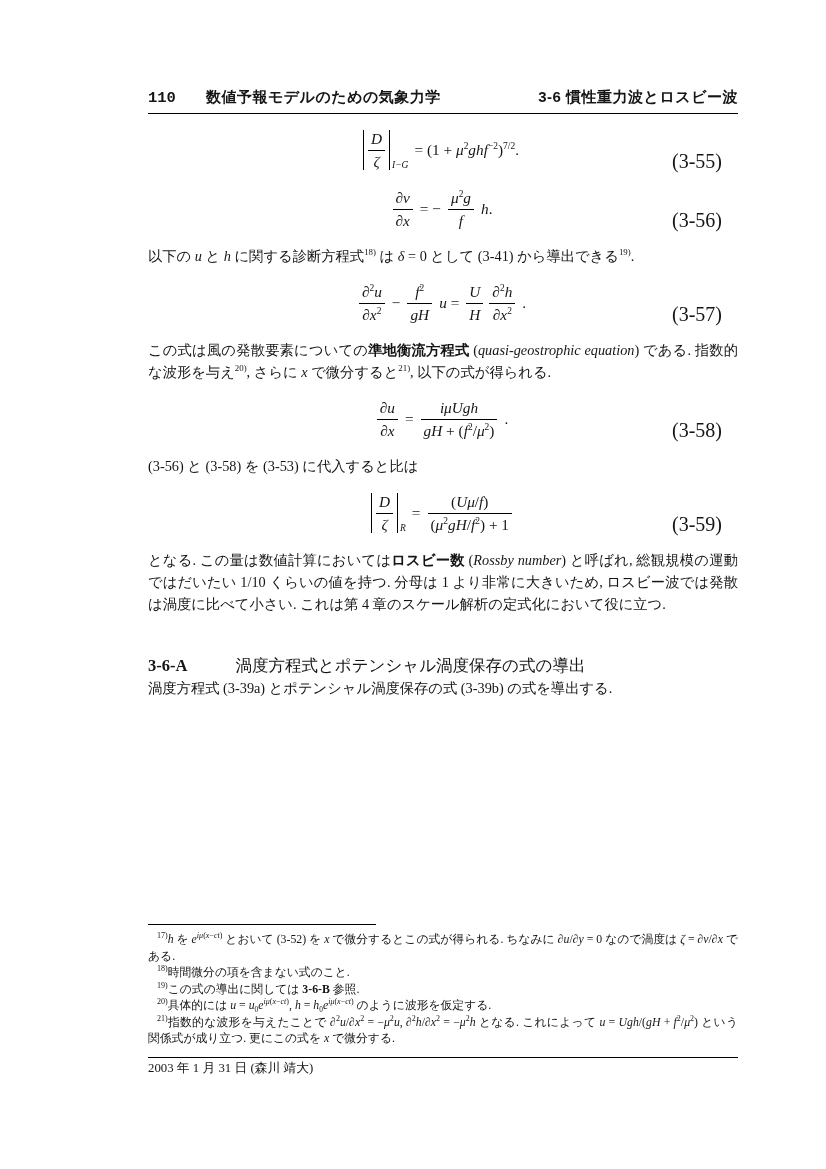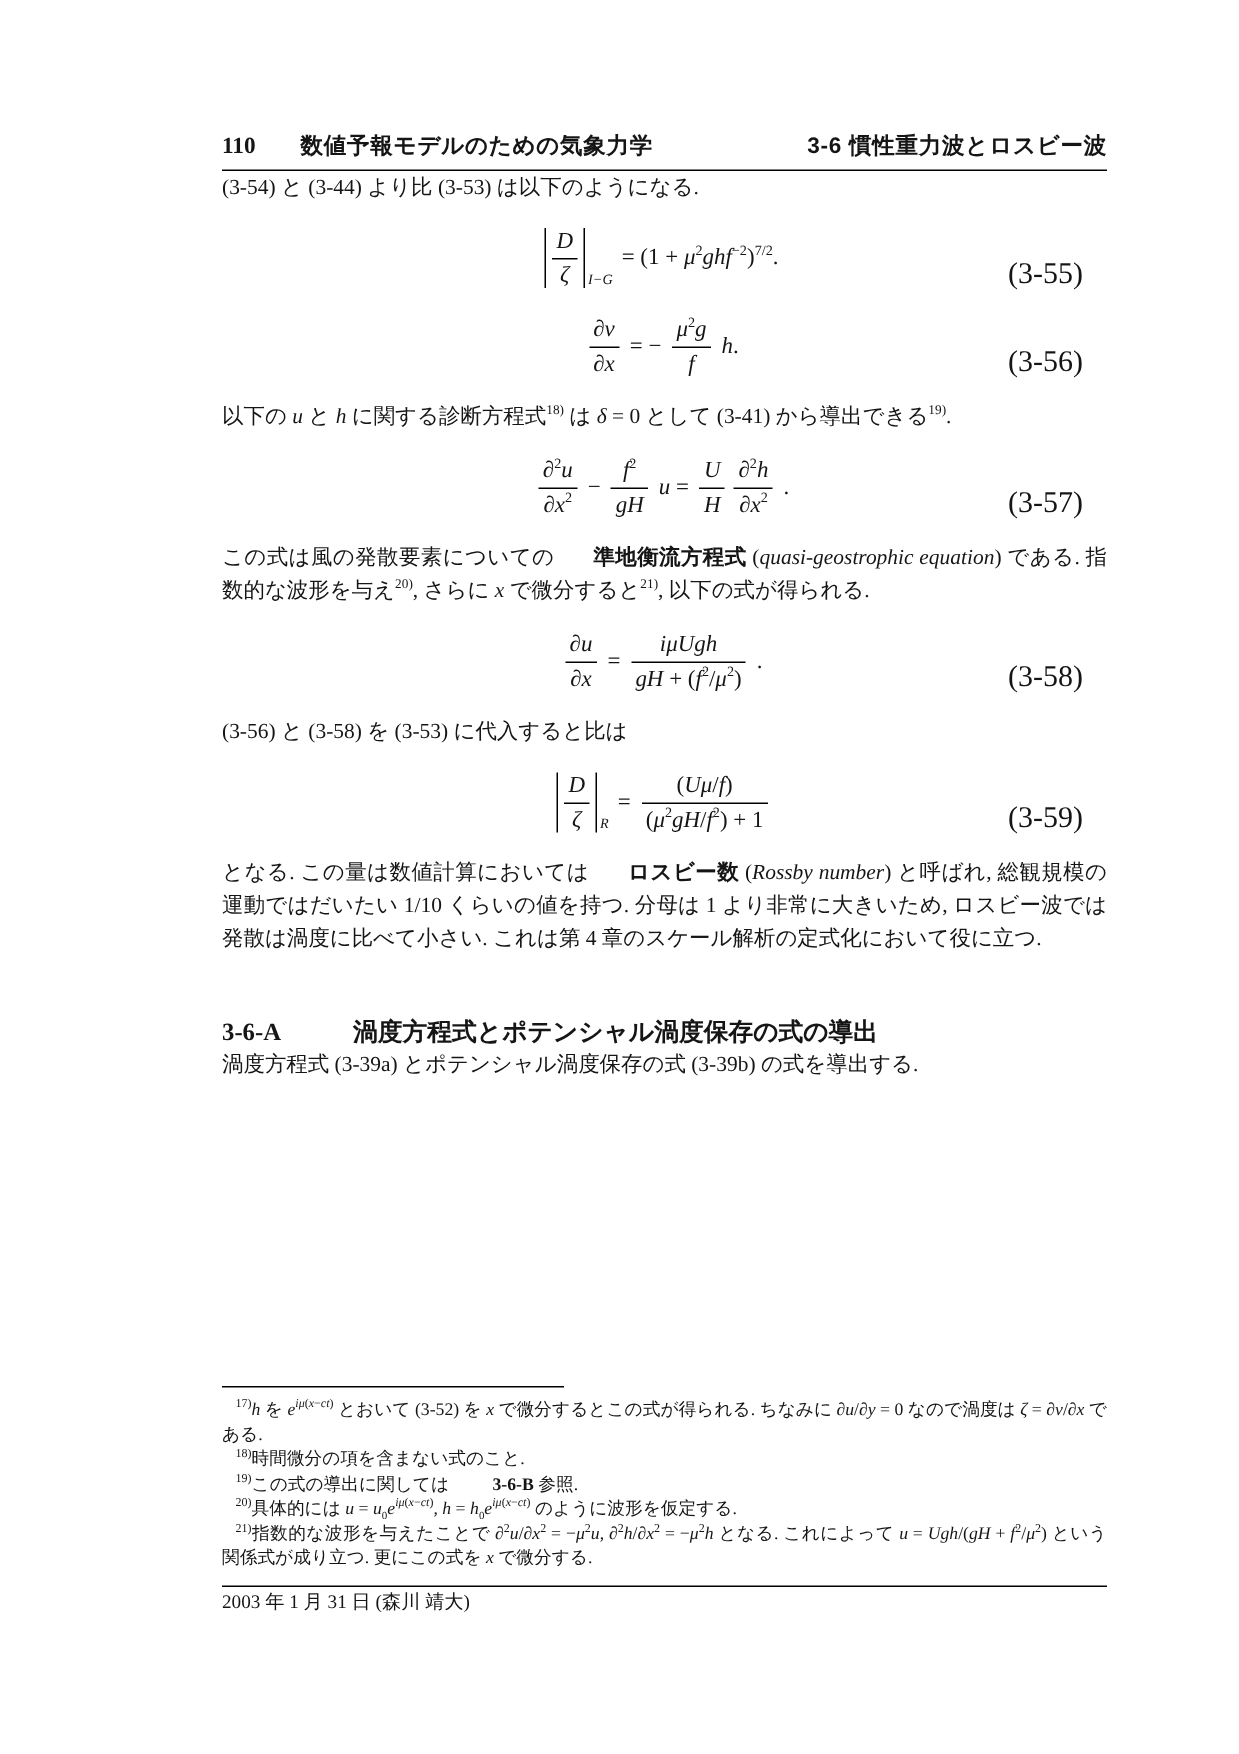--- a/index.html
+++ b/index.html
@@ -9,29 +9,29 @@
     overflow:hidden;
   }
   .content{position:absolute;left:148px;top:0;width:590px;}
 
   
   .header{
     margin-top:88px;display:flex;justify-content:space-between;align-items:baseline;
     padding-bottom:6px;border-bottom:1.4px solid #000;
   }
   .header-left{display:flex;align-items:baseline;gap:30px;}
-  .page-number{font-weight:bold;font-size:15.5px;}
+  .page-number{font-weight:bold;font-size:15.5px;font-family:Liberation Mono, monospace;}
   .jp-bold{font-weight:bold;font-family:"Liberation Sans","DejaVu Sans",sans-serif;}
   .book-title,.section-ref{font-size:15px;letter-spacing:.5px;}
 
   
   p.body-text{margin:0;font-size:14.3px;line-height:22px;text-align:justify;}
   .mt-1{margin-top:34px;}
   .mt-2{margin-top:22px;}
-  b{font-weight:bold;margin-left:26px;}
+  b{font-weight:bold;}
   p.body-text b, .footnote b.jp{font-family:"Liberation Sans","DejaVu Sans",sans-serif;}
   sup{font-size:.62em;line-height:0;}
   sub{font-size:.62em;line-height:0;}
 
   
   .equation{
     position:relative;display:flex;justify-content:center;align-items:center;
     font-size:15.3px;margin:13px 0;min-height:46px;
   }
   .eq-tag{position:absolute;right:16px;top:50%;transform:translateY(-50%);font-size:20px;margin-top:11px;}
@@ -41,21 +41,21 @@
   .abswrap{display:inline-flex;align-items:flex-end;}
   .abs{display:inline-flex;align-items:center;padding:2px 0;}
   .vbar{width:1px;background:#000;align-self:stretch;}
   .abs .frac{margin:0 4px;}
   .abs-sub{font-size:9.5px;margin:0 2px 2px 2px;font-style:italic;}
   .eq-piece{margin:0 4px;white-space:nowrap;}
 
   
   .section-heading{margin-top:40px;display:flex;align-items:baseline;gap:48px;}
   .section-number{font-weight:bold;font-size:16.5px;}
-  .section-title{font-weight:bold;font-size:16.5px;font-family:"Liberation Sans","DejaVu Sans",sans-serif;text-align:center;}
+  .section-title{font-weight:normal;font-size:16.5px;font-family:"Liberation Sans","DejaVu Sans",sans-serif;text-align:center;}
   .mt-3{margin-top:36px;}
 
   
   .footnotes{position:absolute;top:924px;left:148px;width:590px;}
   .fn-rule{width:228px;height:0;border-top:1px solid #000;margin-bottom:6px;}
   .footnote{font-size:11.8px;line-height:16.5px;text-indent:9px;text-align:justify;margin:0;}
   .footnote sup{font-size:.68em;}
 
   
   .footer{position:absolute;top:1057px;left:148px;width:590px;border-top:1px solid #000;padding-top:2px;}
@@ -67,21 +67,20 @@
 <div class="content">
 
   <div class="header">
     <div class="header-left">
       <span class="page-number">110</span>
       <span class="book-title jp-bold">数値予報モデルのための気象力学</span>
     </div>
     <span class="section-ref jp-bold">3-6 慣性重力波とロスビー波</span>
   </div>
 
-  <p class="body-text mt-1">(3-54) と (3-44) より比 (3-53) は以下のようになる.</p>
 
   <div class="equation">
     <span class="abswrap">
       <span class="abs">
         <span class="vbar"></span>
         <span class="frac">
           <span class="fnum"><i>D</i></span>
           <span class="fden"><i>ζ</i></span>
         </span>
         <span class="vbar"></span>

